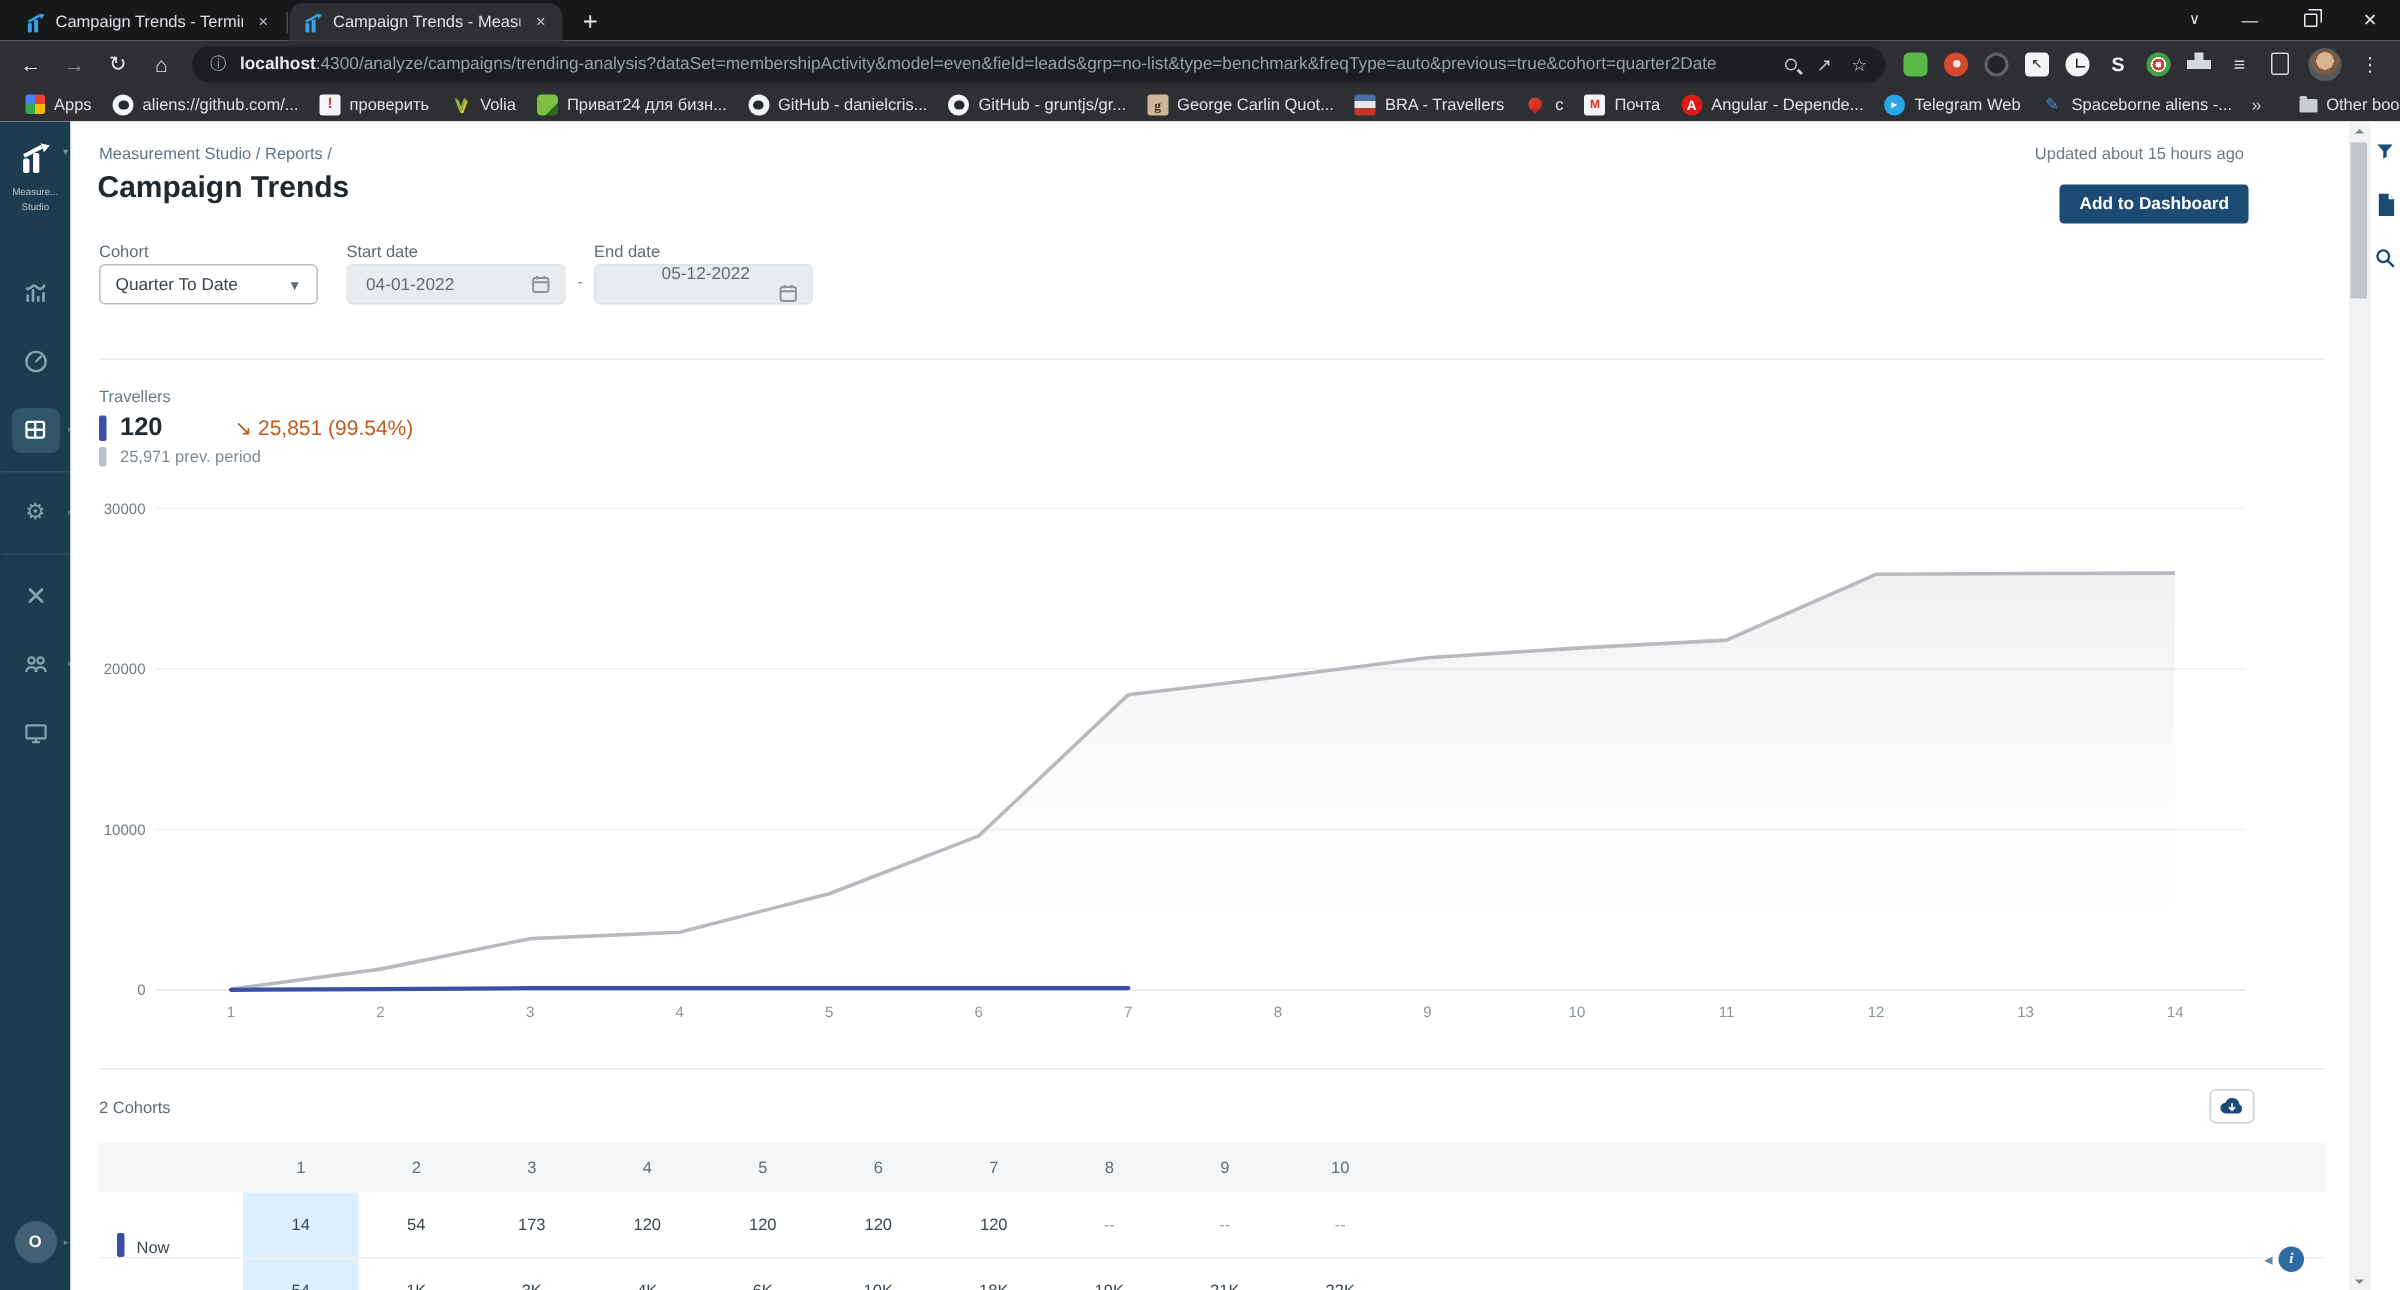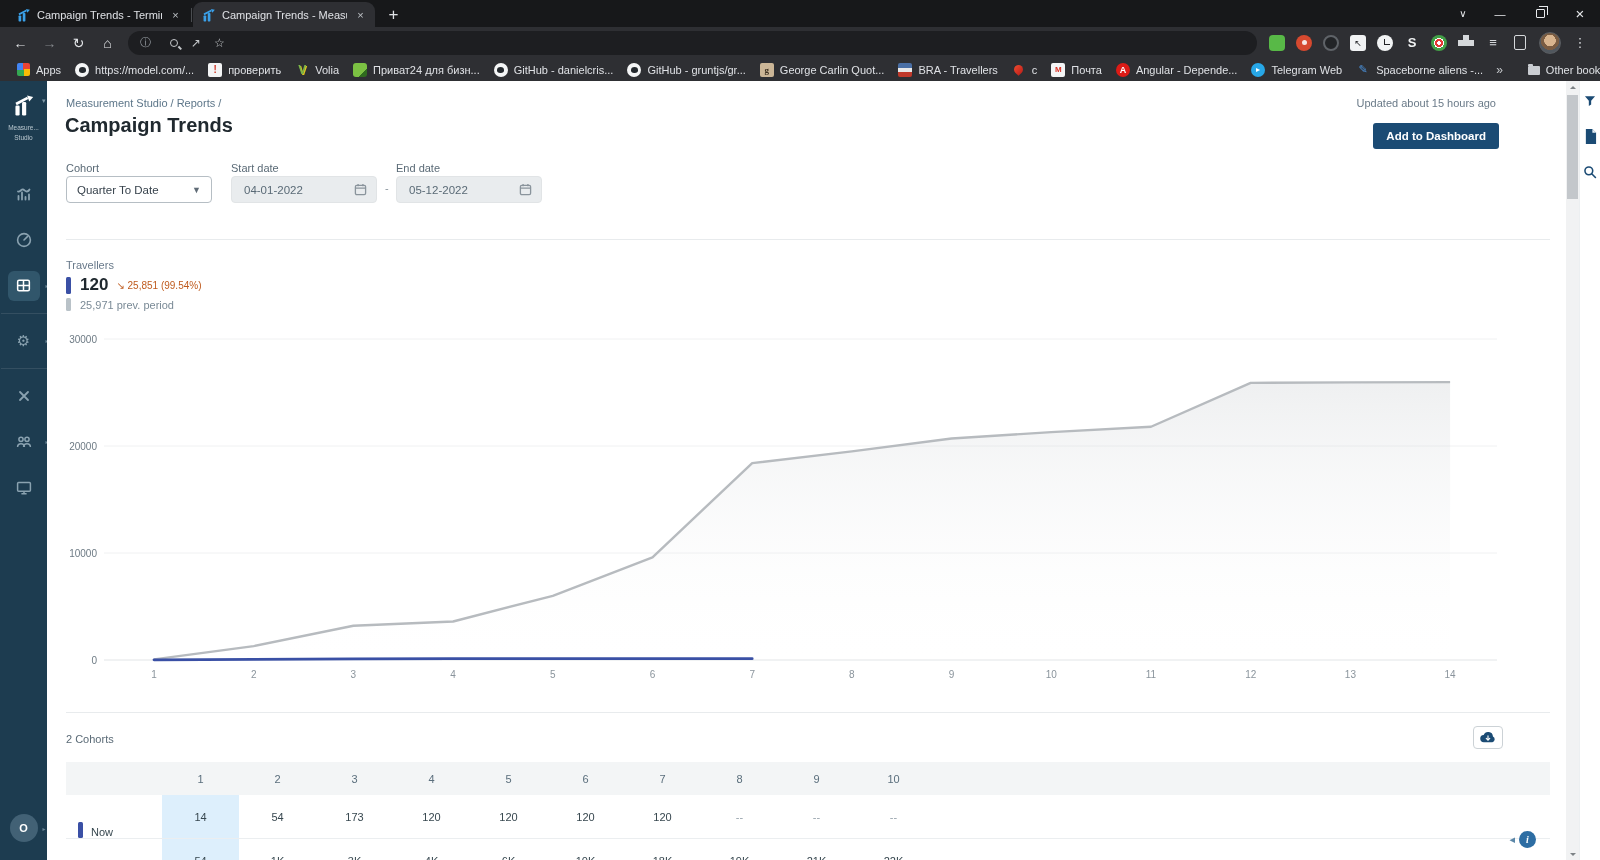--- a/index.html
+++ b/index.html
@@ -117,21 +117,21 @@
   .range-dash{position:absolute;left:338px;top:101px;font-size:11px;color:#8a969e;}
   .report-row{position:absolute;left:19px;top:129px;display:flex;align-items:center;font-size:11.5px;}
   .report-link{font-weight:bold;color:#37474f;}
   .report-chev{color:#37474f;margin:0 6px 0 5px;font-size:11px;}
   .report-note{font-size:11px;color:#68798a;margin-left:36px;}
   .divider{position:absolute;left:19px;right:16px;border-top:1px solid #e8ebed;}
   .metric-label{position:absolute;left:19px;top:178px;font-size:11px;color:#68798a;}
   .metric-row{position:absolute;left:19px;top:194px;display:flex;align-items:center;}
   .metric-marker{width:5px;height:17px;border-radius:1.5px;margin-right:9px;}
   .metric-value{font-size:17px;font-weight:bold;color:#20292f;margin-right:8px;}
-  .metric-delta{font-size:10px;color:#bf5a1d;}
+  .metric-delta{font-size:14px;color:#bf5a1d;margin-left:40px;}
   .prev-row{position:absolute;left:19px;top:217px;display:flex;align-items:center;}
   .prev-marker{width:5px;height:13px;border-radius:1.5px;margin-right:9px;background:#b9c2c8;}
   .prev-text{font-size:11px;color:#7a8a96;}
 
   
   .cohorts-title{position:absolute;left:19px;top:652px;font-size:11px;color:#5a6a76;}
   .download-btn{position:absolute;right:63px;top:645px;width:30px;height:23px;border:1px solid #ccd2d6;
                 border-radius:4px;display:flex;align-items:center;justify-content:center;background:#fff;}
   .cohort-table{position:absolute;left:19px;right:16px;top:681px;font-size:11px;color:#37474f;}
   .t-row{display:flex;align-items:center;}
@@ -200,20 +200,21 @@
     </div>
   </div>
 
   <div class="toolbar">
     <div class="nav-btn">←</div>
     <div class="nav-btn dim">→</div>
     <div class="nav-btn">↻</div>
     <div class="nav-btn">⌂</div>
     <div class="omnibox">
       <span class="omni-info">ⓘ</span>
+      <span class="omni-url"><span class="host">localhost</span><span>:4300/analyze/campaigns/trending-analysis?dataSet=membershipActivity&amp;model=even&amp;field=leads&amp;grp=no-list&amp;type=benchmark&amp;freqType=auto&amp;previous=true&amp;cohort=quarter2Date</span></span>
       <span class="omni-actions">
         <span class="css-magnifier"></span>
         <span>↗</span>
         <span>☆</span>
       </span>
     </div>
     <div class="ext-row" id="ext-row">
         <span class="ext x-green"></span>
         <span class="ext x-red"></span>
         <span class="ext x-dark"></span>
@@ -229,21 +230,21 @@
       </div>
   </div>
 
   <div class="bookmarksbar" id="bookmarksbar">
     <div class="bm">
       <span class="apps-ico"></span>
       <span>Apps</span>
     </div>
   <div class="bm">
         <span class="bm-ico fav-github-favicon"></span>
-        <span>https://model.com/...</span>
+        <span>aliens://github.com/...</span>
       </div>
       <div class="bm">
         <span class="bm-ico fav-book-favicon">!</span>
         <span>проверить</span>
       </div>
       <div class="bm">
         <span class="bm-ico fav-volia-favicon">V</span>
         <span>Volia</span>
       </div>
       <div class="bm">
@@ -378,21 +379,21 @@
       <span class="f-label" style="left:184px;top:81px;">Start date</span>
       <div class="date-input" style="left:184px;">
         <span>04-01-2022</span>
         <svg width="13" height="13" viewBox="0 0 14 14" stroke="#8a949c" stroke-width="1.4" fill="none">
             <rect x="1.5" y="2.5" width="11" height="10" rx="1.5"></rect>
             <path d="M1.5 5.6h11M4.4 1v2.4M9.6 1v2.4"></path>
           </svg>
       </div>
       <span class="range-dash">-</span>
       <span class="f-label" style="left:349px;top:81px;">End date</span>
-      <div class="date-input" style="left:349px;">
+      <div class="date-input" style="left:349px;flex-direction:column;">
         <span>05-12-2022</span>
         <svg width="13" height="13" viewBox="0 0 14 14" stroke="#8a949c" stroke-width="1.4" fill="none">
             <rect x="1.5" y="2.5" width="11" height="10" rx="1.5"></rect>
             <path d="M1.5 5.6h11M4.4 1v2.4M9.6 1v2.4"></path>
           </svg>
       </div>
 
 
       <div class="divider" style="top:158px;"></div>
 

